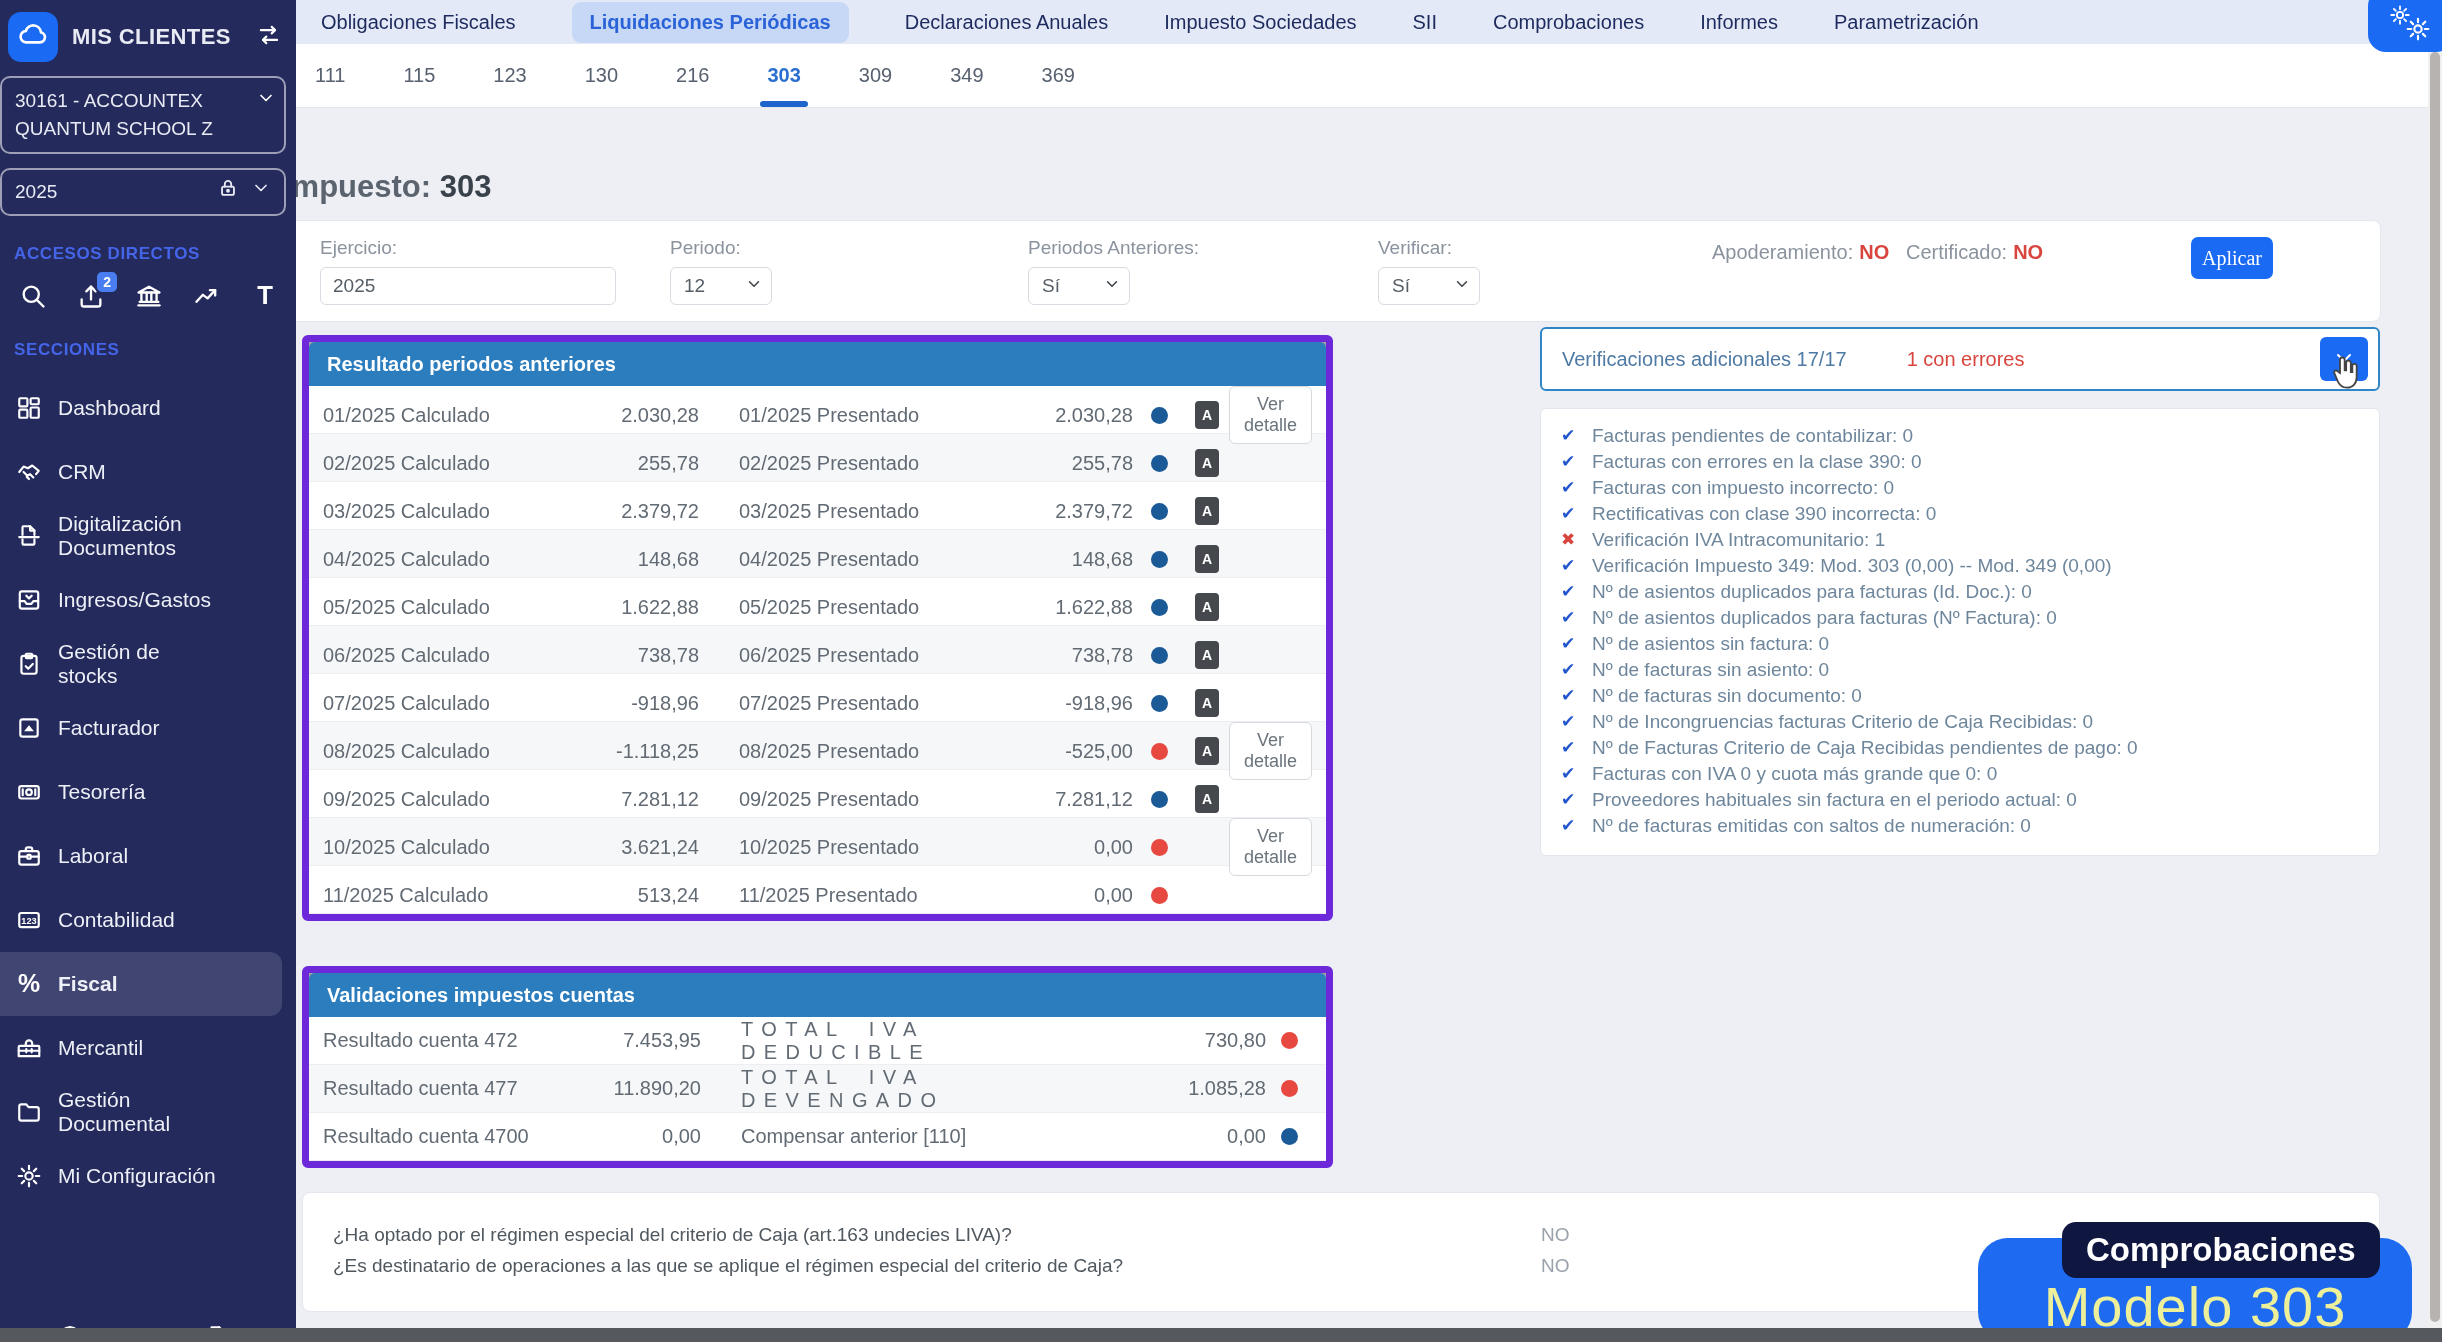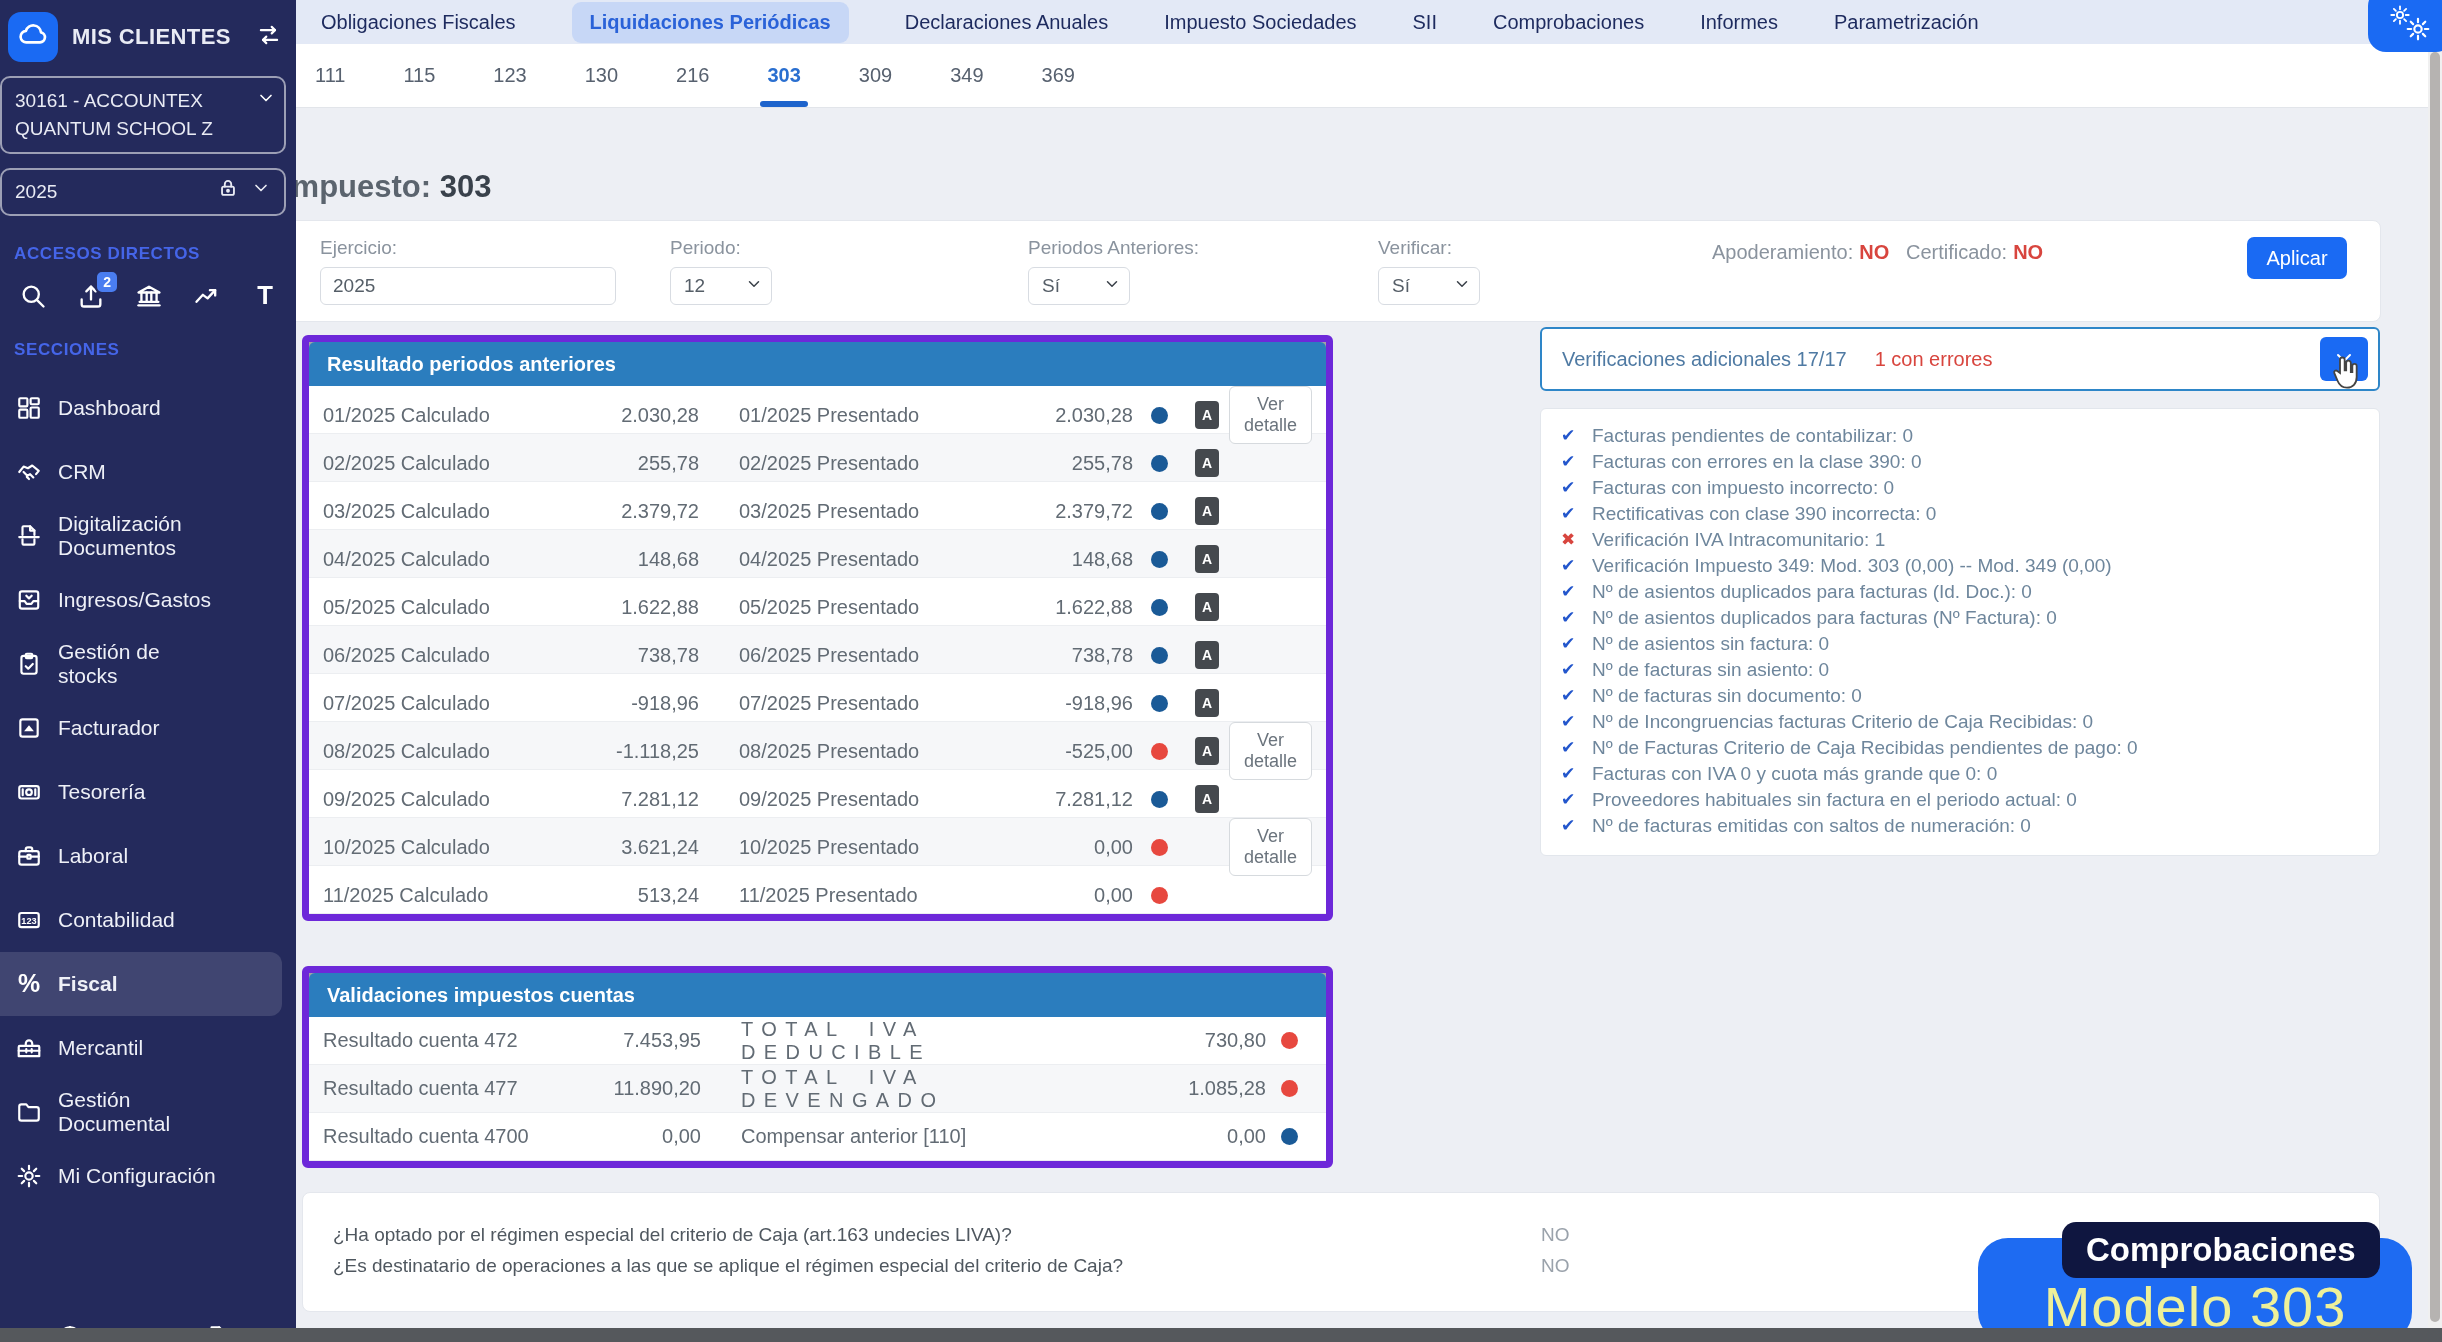--- a/index.html
+++ b/index.html
@@ -75,23 +75,23 @@
            border:1.5px solid #d8dce2;border-radius:6px;padding:0 12px;font-size:19px;
            color:#555e67;font-family:inherit;background:#fff;}
   .f-select{position:absolute;top:46px;width:102px;height:38px;border:1.5px solid #d8dce2;
             border-radius:6px;display:flex;align-items:center;justify-content:space-between;
             padding:0 8px 0 13px;font-size:19px;color:#555e67;background:#fff;}
   .s-pe{left:386px}.s-pa{left:744px}.s-ve{left:1094px}
   .f-select .chev{color:#3a4149;}
   .f-flag{position:absolute;top:20px;font-size:20px;color:#8a939e;}
   .fl-apod{left:1428px}.fl-cert{left:1622px}
   .f-flag b{color:var(--error-red,#d8453e);font-weight:bold;margin-left:6px;}
-  .apply-btn{position:absolute;left:1963px;top:16px;width:100px;height:42px;
+  .apply-btn{position:absolute;left:1907px;top:16px;width:82px;height:42px;
              background:var(--accent-blue,#1a6af3);color:#fff;border:none;border-radius:7px;
-             font-size:20px;font-family:Liberation Sans, sans-serif;}
+             font-size:20px;font-family:Liberation Serif, serif;}
 
   .table-head{height:44px;background:var(--table-header,#2b7dbe);border-radius:6px 6px 0 0;
               color:#fff;font-weight:bold;font-size:20px;display:flex;align-items:center;
               padding-left:18px;}
   .periods-card{position:absolute;left:39px;top:227px;width:1031px;}
   .p-row{display:grid;grid-template-columns:276px 100px 40px 290px 104px 52px 44px 1fr;
          align-items:center;height:48px;padding:0 14px;font-size:20px;color:#626b74;
          background:#fff;border-bottom:1px solid #eceef1;}
   .p-row.alt{background:#f6f7f9;}
   .num{text-align:right;}
@@ -100,21 +100,21 @@
   .dot-red{background:var(--status-red,#e7483f);}
   .pdf{width:24px;height:28px;background:#45494e;border-radius:4px;color:#fff;
        display:grid;place-items:center;margin:0 auto;font-size:14px;font-weight:bold;}
   .pdf::before{content:"A";}
   .ver-btn{justify-self:end;border:1.5px solid #d6dade;border-radius:6px;background:#fff;
            color:#6b747d;font-size:18px;padding:7px 13px;font-family:inherit;}
 
   
   .verif-header{position:absolute;left:1277px;top:219px;width:840px;height:64px;background:#fff;
                 border:2px solid #2e86c8;border-radius:6px;display:flex;align-items:center;
-                padding:0 10px 0 20px;}
+                padding:0 10px 0 20px;gap:32px;}
   .vh-title{font-size:20px;color:#4f7aa3;}
   .vh-errors{color:var(--error-red,#d8453e);font-size:20px;margin-left:28px;}
   .vh-btn{margin-left:auto;width:48px;height:44px;background:var(--accent-blue,#1a6af3);
           border:none;border-radius:6px;color:#fff;display:grid;place-items:center;}
   .verif-list{position:absolute;left:1277px;top:300px;width:840px;background:#fff;
               border:1px solid #e2e6ec;border-radius:6px;padding:14px 16px 16px;}
   .v-item{display:flex;gap:13px;font-size:19px;line-height:26px;color:#6e869c;}
   .v-mark{width:22px;text-align:center;font-size:17px;flex:0 0 auto;}
   .mark-ok::before{content:"\2714";color:var(--check-blue,#2356cc);}
   .mark-error::before{content:"\2716";color:var(--error-red,#d8453e);}

